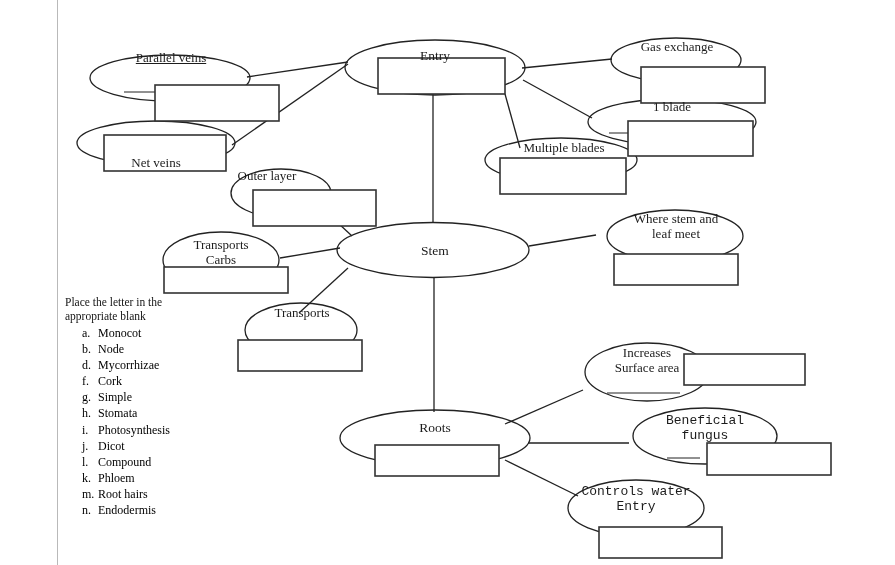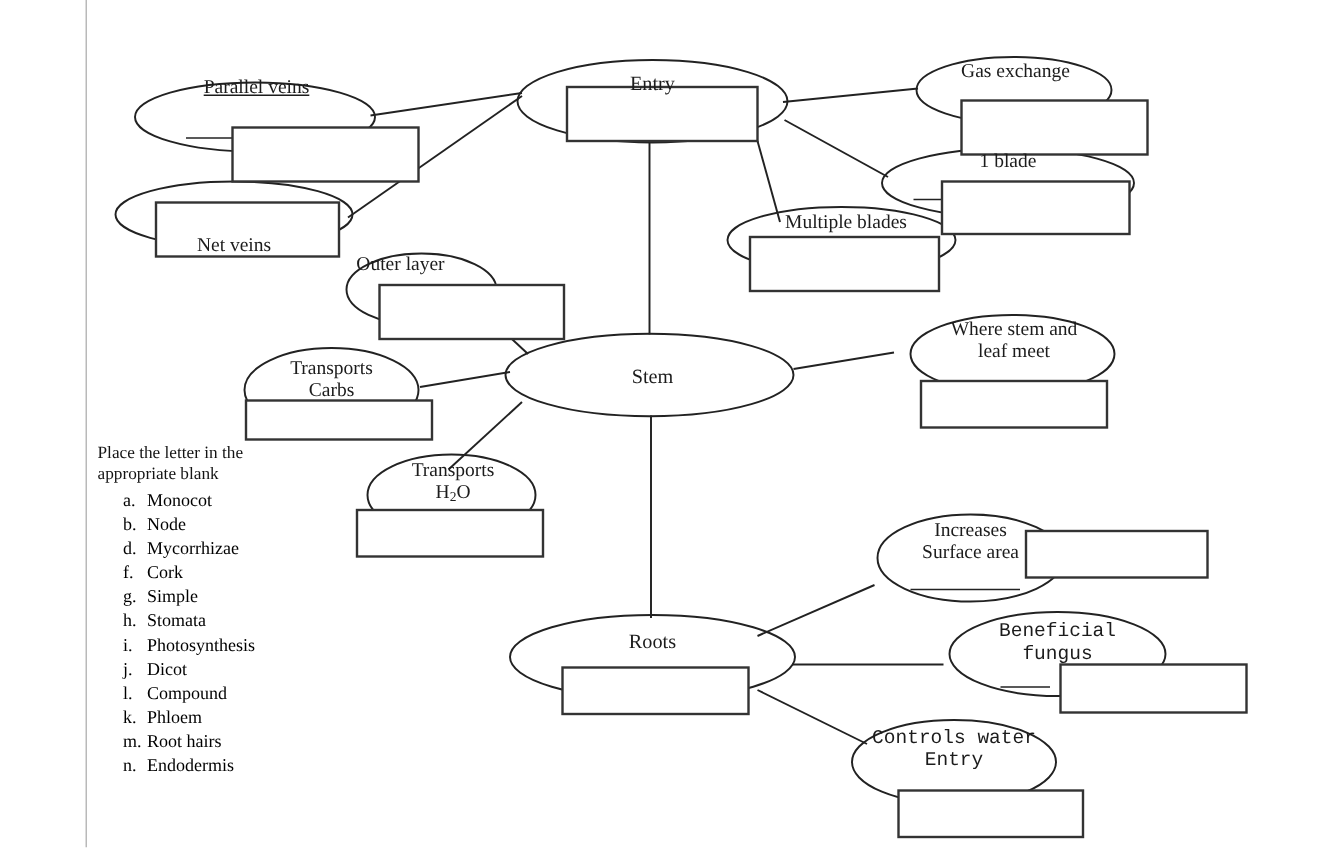--- a/index.html
+++ b/index.html
@@ -129,21 +129,20 @@
   <div class="nodelabel" style="left:215px;top:168px;width:104px;text-align:center;">Outer layer</div>
   <div class="nodelabel big" style="left:385px;top:243px;width:100px;">Stem</div>
 
   <div class="nodelabel" style="left:166px;top:237px;width:110px;">
     <div>Transports</div>
     <div>Carbs</div>
   </div>
 
   <div class="nodelabel" style="left:247px;top:305px;width:110px;">
     <div>Transports</div>
-    <div>H<sub>2</sub>O</div>
   </div>
 
   <div class="nodelabel" style="left:612px;top:211px;width:128px;">
     <div>Where stem and</div>
     <div>leaf  meet</div>
   </div>
 
   <div class="nodelabel big" style="left:385px;top:420px;width:100px;">Roots</div>
 
   <div class="nodelabel" style="left:589px;top:345px;width:116px;">

